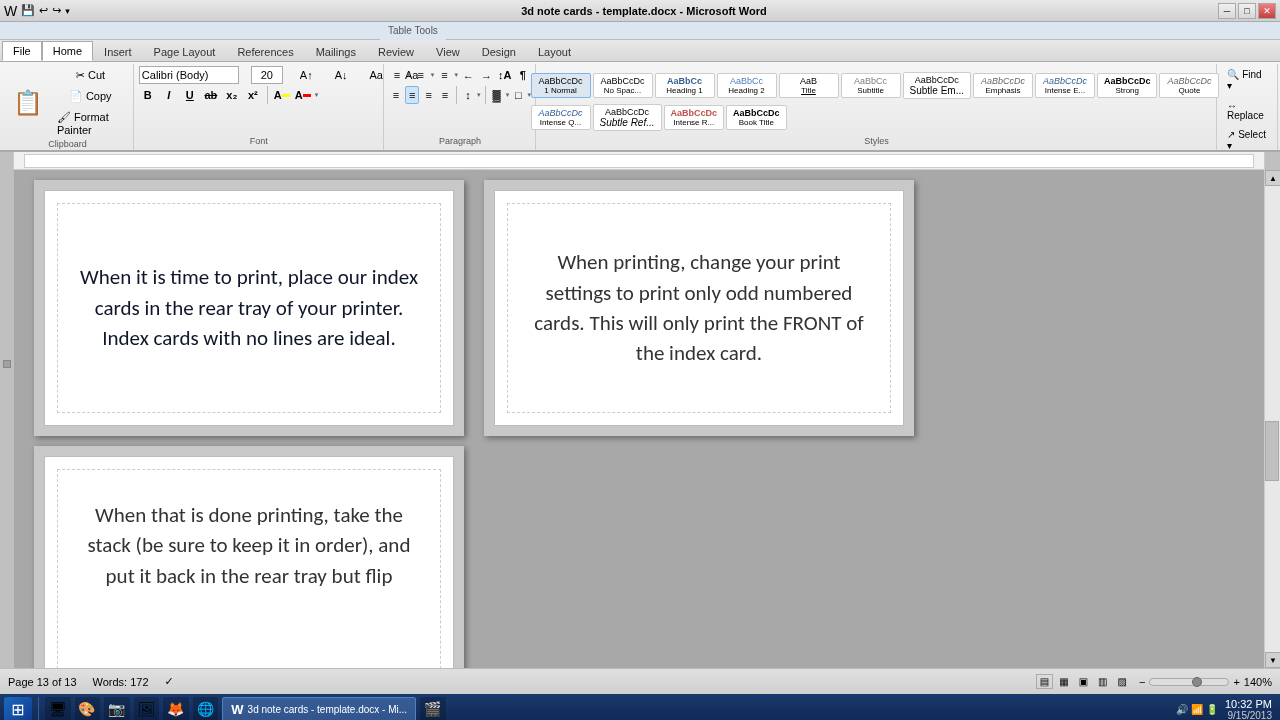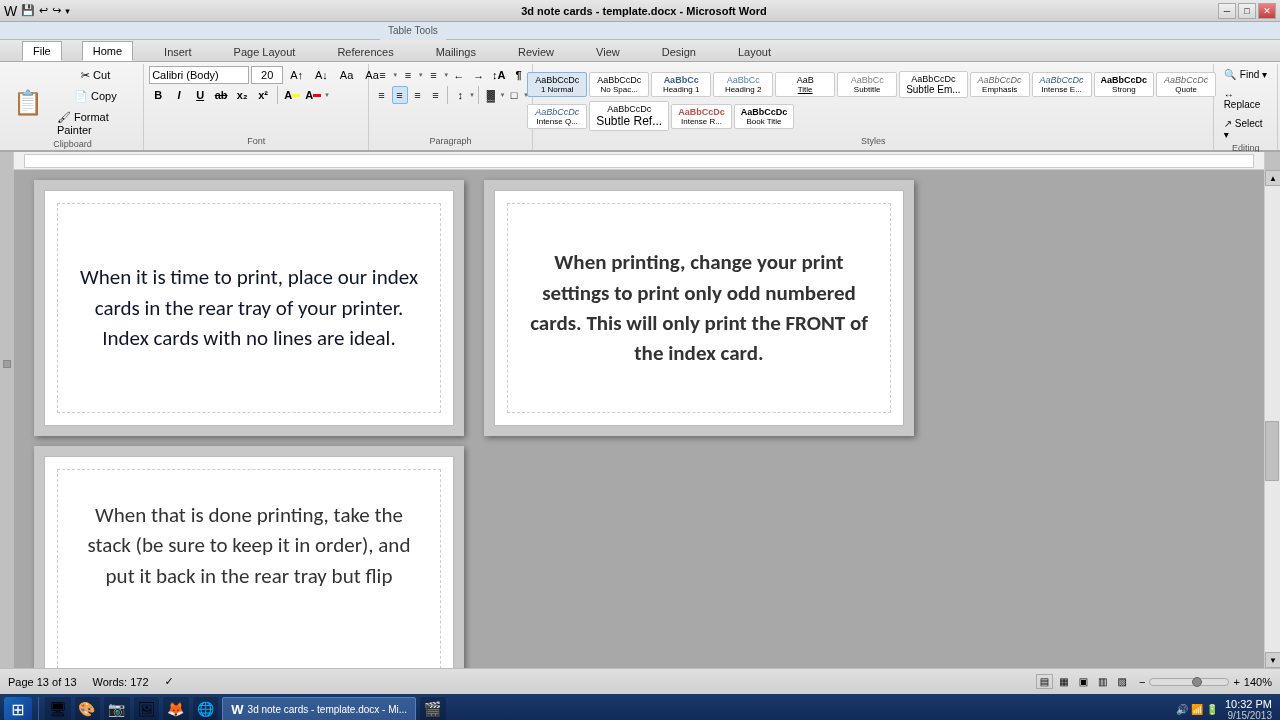--- a/index.html
+++ b/index.html
@@ -46,21 +46,20 @@
     }
     .ribbon-tab {
       height: 20px;
       padding: 0 10px;
       display: flex;
       align-items: center;
       font-size: 11px;
       cursor: pointer;
       border: 1px solid transparent;
       border-bottom: none;
-      margin-left: 20px;
     }
     .ribbon-tab.active {
       background: #fff;
       border-color: #aaa;
       border-bottom: 1px solid #fff;
       color: #000;
     }
     .ribbon-tab:not(.active) { color: #333; }
 
     
@@ -224,21 +223,21 @@
         <div class="ribbon-btn" style="font-size:11px;">✂ Cut</div>
         <div class="ribbon-btn" style="font-size:11px;">📄 Copy</div>
         <div class="ribbon-btn" style="font-size:11px;">🖌 Format Painter</div>
       </div>
     </div>
     <div class="ribbon-group-label">Clipboard</div>
   </div>
 
   <div class="ribbon-group" style="min-width:170px;">
     <div style="display:flex; flex-direction:column; gap:2px; flex:1; width:100%;">
-      <div style="display:flex; align-items:center; gap:2px;">
+      <div style="display:flex; align-items:center; gap:12px;">
         <input class="font-box" value="Calibri (Body)" style="width: 100px;">
         <input class="size-box" value="20" style="">
         <div class="tb-btn">A↑</div>
         <div class="tb-btn">A↓</div>
         <div class="tb-btn">Aa</div>
         <div class="tb-btn">Aa</div>
       </div>
       <div style="display:flex; align-items:center; gap:3px;">
         <div class="para-btn" style="font-weight:bold;">B</div>
         <div class="para-btn" style="font-style:italic;">I</div>
@@ -338,21 +337,21 @@
       <div class="style-btn">
         <div style="font-size:9px; font-style:italic; color:#666;">AaBbCcDc</div>
         <div style="font-size:8px;">Quote</div>
       </div>
       <div class="style-btn">
         <div style="font-size:9px; font-style:italic; color:#365f91;">AaBbCcDc</div>
         <div style="font-size:8px;">Intense Q...</div>
       </div>
       <div class="style-btn">
         <div style="font-size:9px;">AaBbCcDc</div>
-        <div style="font-size:12px;">Subtle Ref...</div>
+        <div style="font-size:10px;font-style:italic;">Subtle Ref...</div>
       </div>
       <div class="style-btn">
         <div style="font-size:9px; font-weight:bold; color:#c0504d;">AaBbCcDc</div>
         <div style="font-size:8px;">Intense R...</div>
       </div>
       <div class="style-btn">
         <div style="font-size:9px; font-weight:bold;">AaBbCcDc</div>
         <div style="font-size:8px;">Book Title</div>
       </div>
     </div>
@@ -386,21 +385,21 @@
     <div style="display:flex; gap:20px; margin-bottom:10px; justify-content:flex-start;">
 
       <div style="width:430px; min-width:430px; background:#c8c8c8; padding:10px; box-shadow:2px 2px 6px rgba(0,0,0,0.4);">
         <div style="background:white; border:1px solid #bbb; padding:12px;">
           <div style="border:1px dashed #ccc; padding:20px 16px; min-height:210px; display:flex; align-items:center; justify-content:center;">
             <div class="card-text" style="font-family:Calibri,Arial,sans-serif; font-size:21px; color:#0f172a; text-align:center; line-height:1.45;">When it is time to print, place our index cards in the rear tray of your printer.  Index cards with no lines are ideal.</div>
           </div>
         </div>
       </div>
 
-      <div style="width:430px; min-width:430px; background:#c8c8c8; padding:10px; box-shadow:2px 2px 6px rgba(0,0,0,0.4);font-weight:bold;">
+      <div style="width:430px; min-width:430px; background:#c8c8c8; padding:10px; box-shadow:2px 2px 6px rgba(0,0,0,0.4);">
         <div style="background:white; border:1px solid #bbb; padding:12px;">
           <div style="border:1px dashed #ccc; padding:20px 16px; min-height:210px; display:flex; align-items:center; justify-content:center;">
             <div class="card-text" style="font-family:Calibri,Arial,sans-serif; font-size:21px; color:#333; text-align:center; line-height:1.45;">When printing, change your print settings to print only odd numbered cards.  This will only print the FRONT of the index card.</div>
           </div>
         </div>
       </div>
     </div>
 
     <div style="display:flex; gap:20px; justify-content:flex-start;">
 

